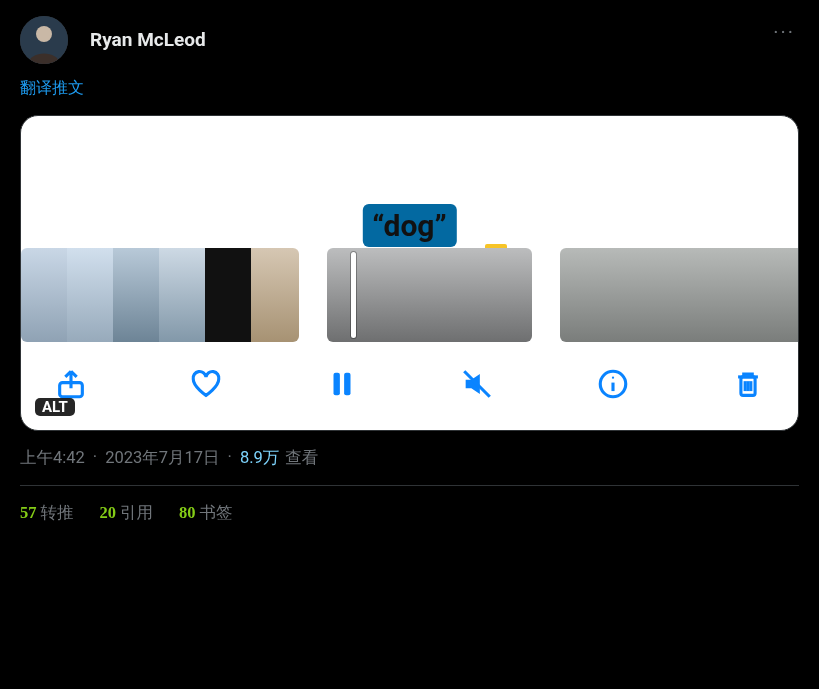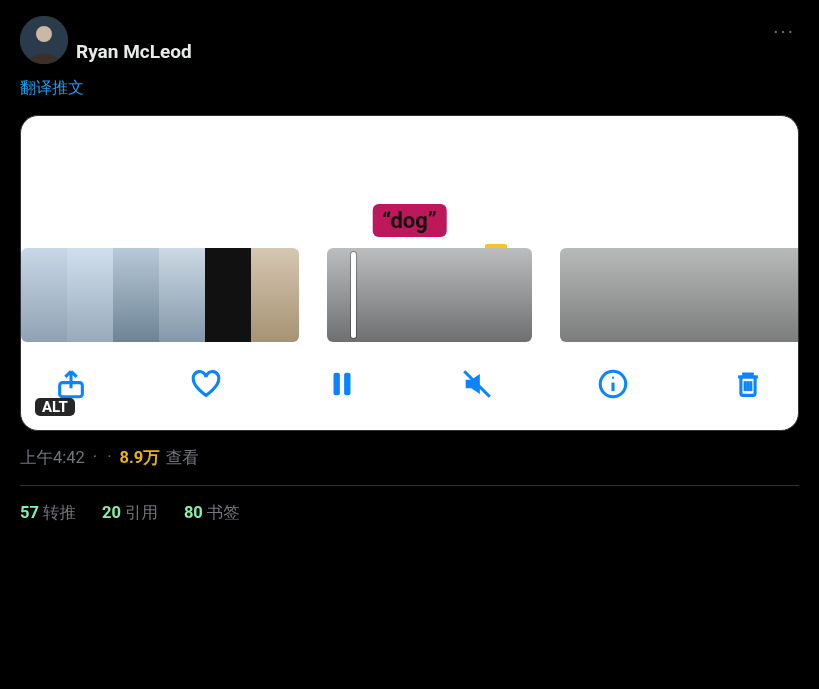--- a/index.html
+++ b/index.html
@@ -11,22 +11,22 @@
     width: 819px;
     height: 689px;
     overflow: hidden;
   }
   .tweet {
     box-sizing: border-box;
     padding: 16px 20px 0 20px;
   }
   .header {
     display: flex;
-    align-items: flex-end;
-    gap: 8px;
+    align-items: center;
+    gap: 22px;
     position: relative;
   }
   .avatar {
     width: 48px;
     height: 48px;
     border-radius: 50%;
     background: #3a3a3a;
     flex-shrink: 0;
     overflow: hidden;
   }
@@ -69,24 +69,24 @@
   .white-pad { height: 88px; }
   .caption-row {
     position: relative;
     height: 44px;
   }
   .caption-pill {
     position: absolute;
     left: 50%;
     transform: translateX(-50%);
     top: 0;
-    background: #be185d;
+    background: #0369a1;
     color: #111;
     font-weight: 700;
-    font-size: 22px;
+    font-size: 30px;
     padding: 4px 10px;
     border-radius: 6px;
   }
   .yellow-mark {
     position: absolute;
     left: 464px;
     bottom: -2px;
     width: 22px;
     height: 6px;
     background: #f7c427;
@@ -161,34 +161,34 @@
   }
   .meta {
     margin-top: 16px;
     font-size: 16.5px;
     color: #71767b;
     display: flex;
     gap: 6px;
     flex-wrap: wrap;
   }
   .meta .sep { margin: 0 2px; }
-  .meta .views-n { color: #eab308; font-weight: 700; }
+  .meta .views-n { color: #7dd3fc; font-weight: 400; }
   .divider {
     border: none;
     border-top: 1px solid #2f3336;
     margin: 16px 0 0 0;
   }
   .stats {
     display: flex;
     gap: 26px;
     padding: 16px 0 0 0;
     font-size: 16.5px;
     color: #71767b;
   }
-  .stats .n { color: #86efac; font-weight: 700; margin-right: 4px; }
+  .stats .n { color: #84cc16; font-weight: 700; margin-right: 4px; font-family: Liberation Serif, serif; }
 </style>
 </head>
 <body>
 
 <div class="tweet">
 
   <div class="header">
     <div class="avatar">
       <svg viewBox="0 0 48 48">
         <rect width="48" height="48" fill="#2a3b4c"></rect>
@@ -276,20 +276,21 @@
             </svg>
         </div>
       </div>
     </div>
     <div class="alt-badge">ALT</div>
   </div>
 
   <div class="meta">
     <span>上午4:42</span>
     <span class="sep">·</span>
+    <span>2023年7月17日</span>
     <span class="sep">·</span>
     <span class="views-n">8.9万</span>
     <span>查看</span>
   </div>
 
   <hr class="divider">
 
   <div class="stats">
     <span>
       <span class="n">57</span><span>转推</span>

